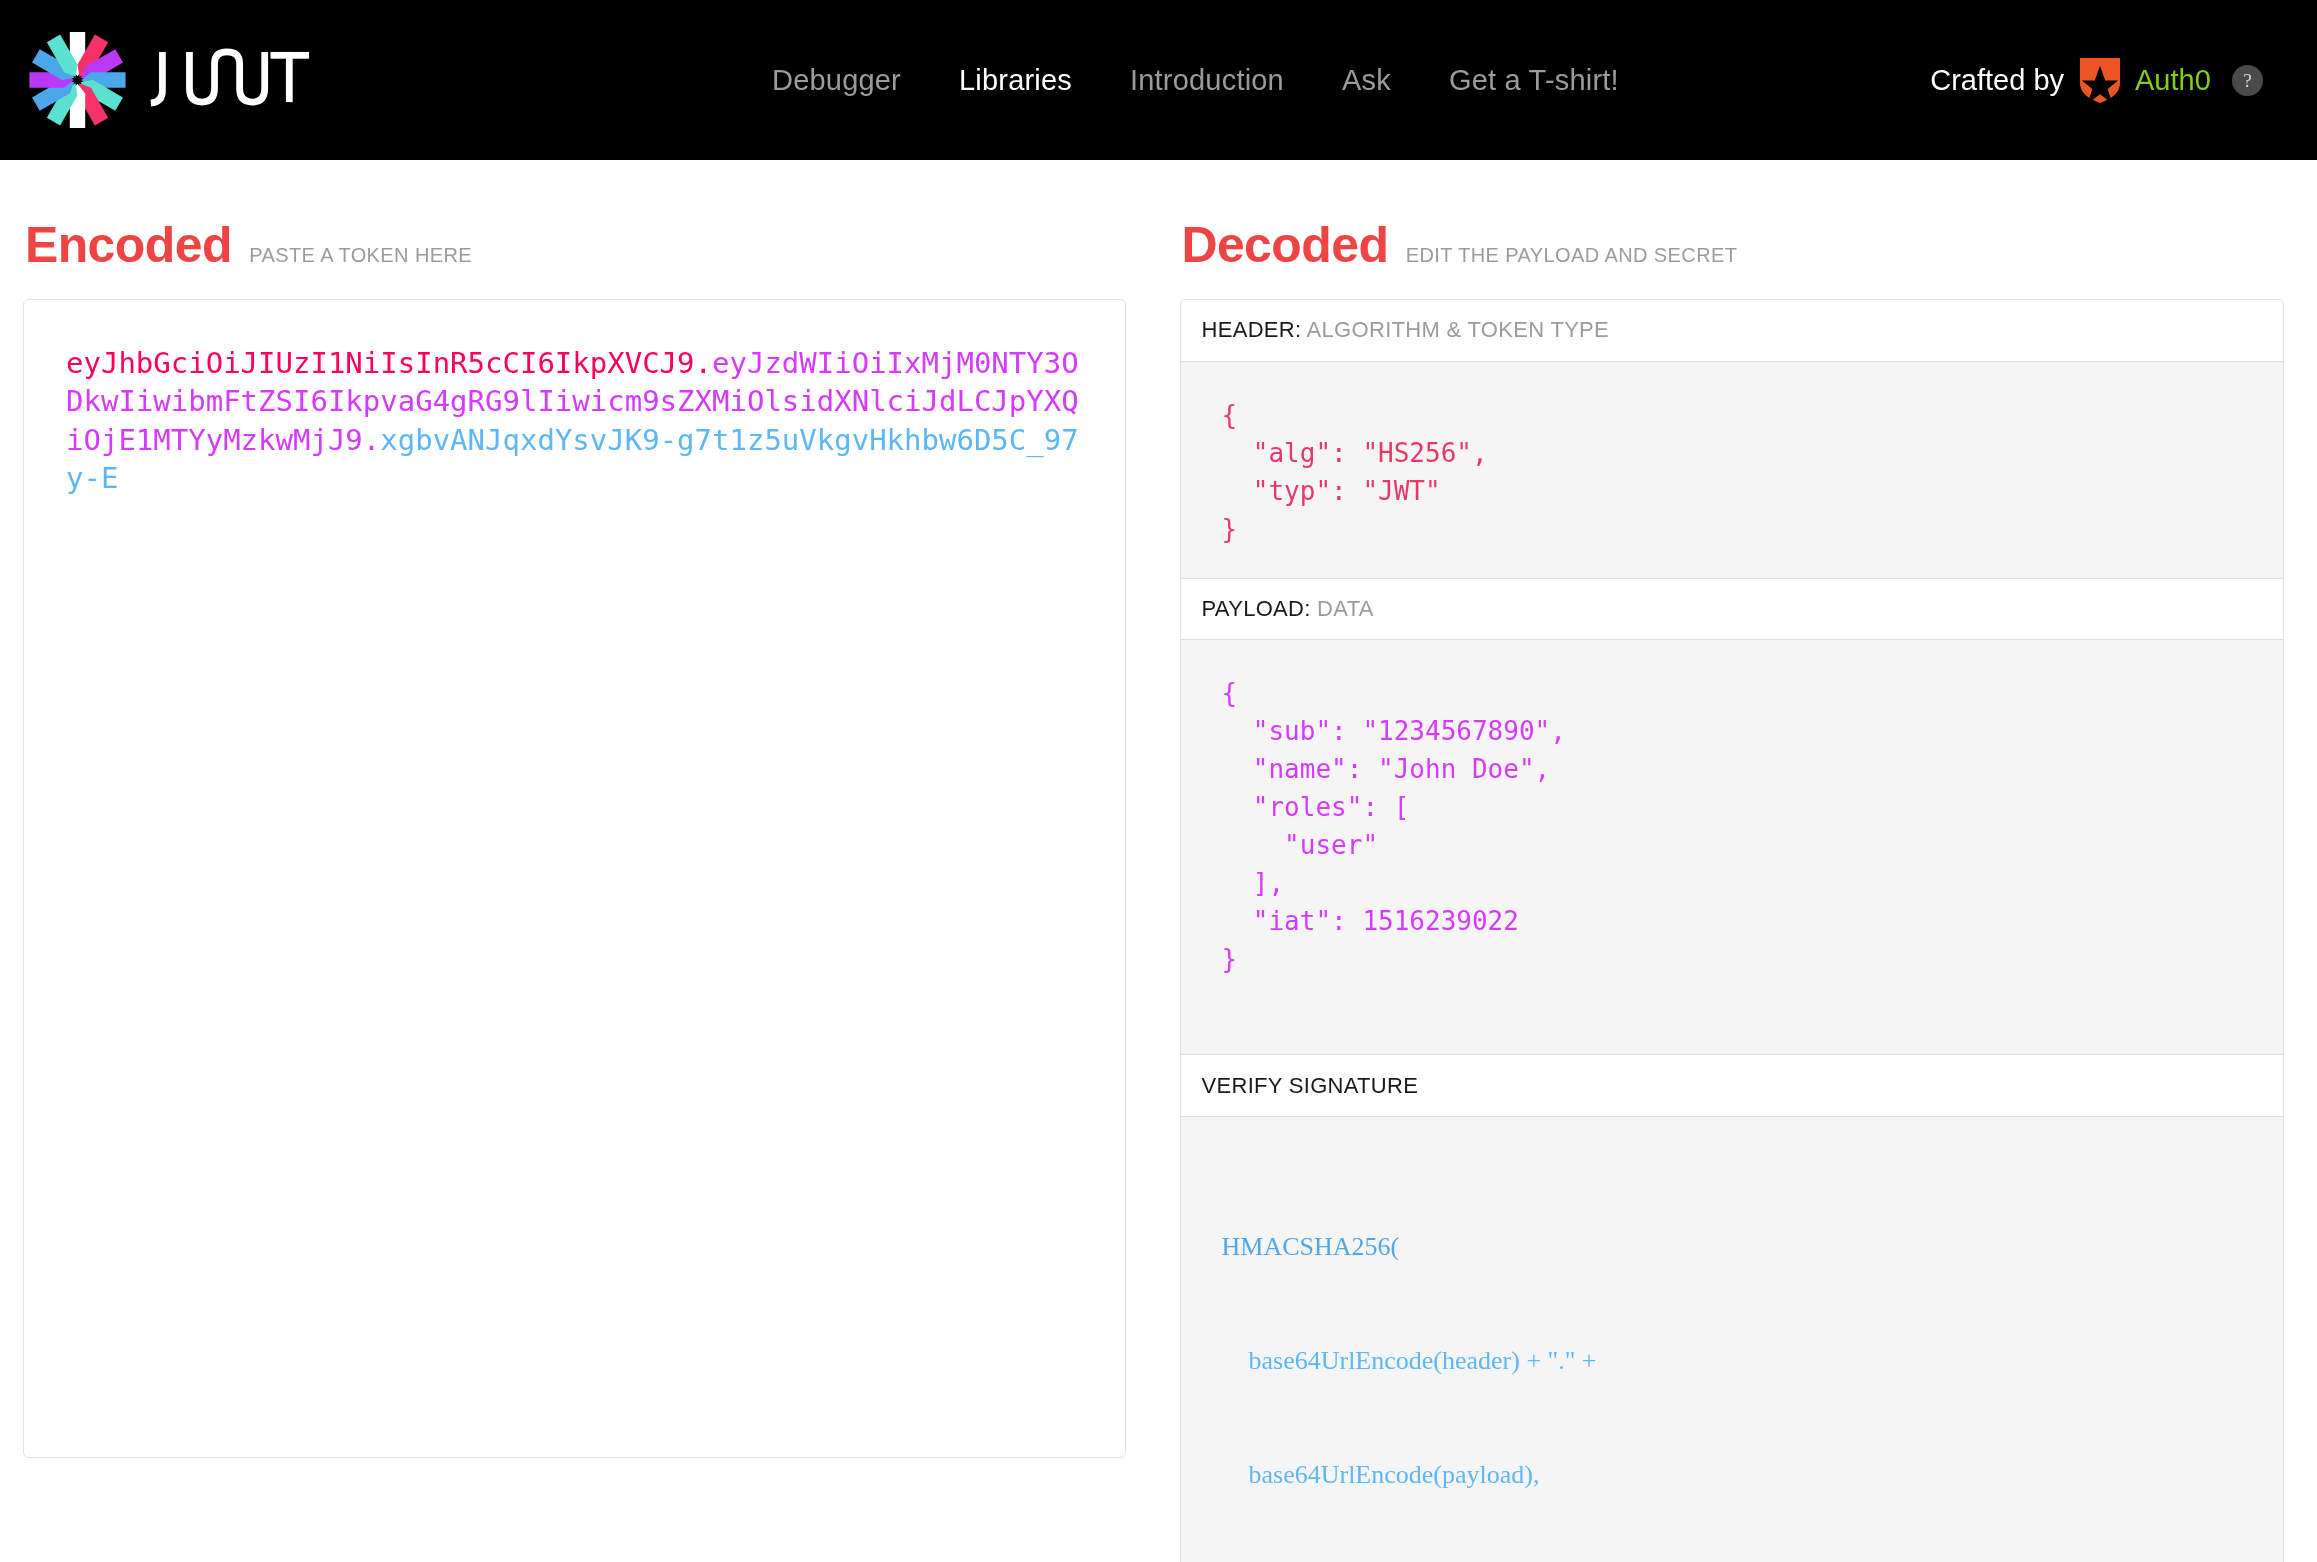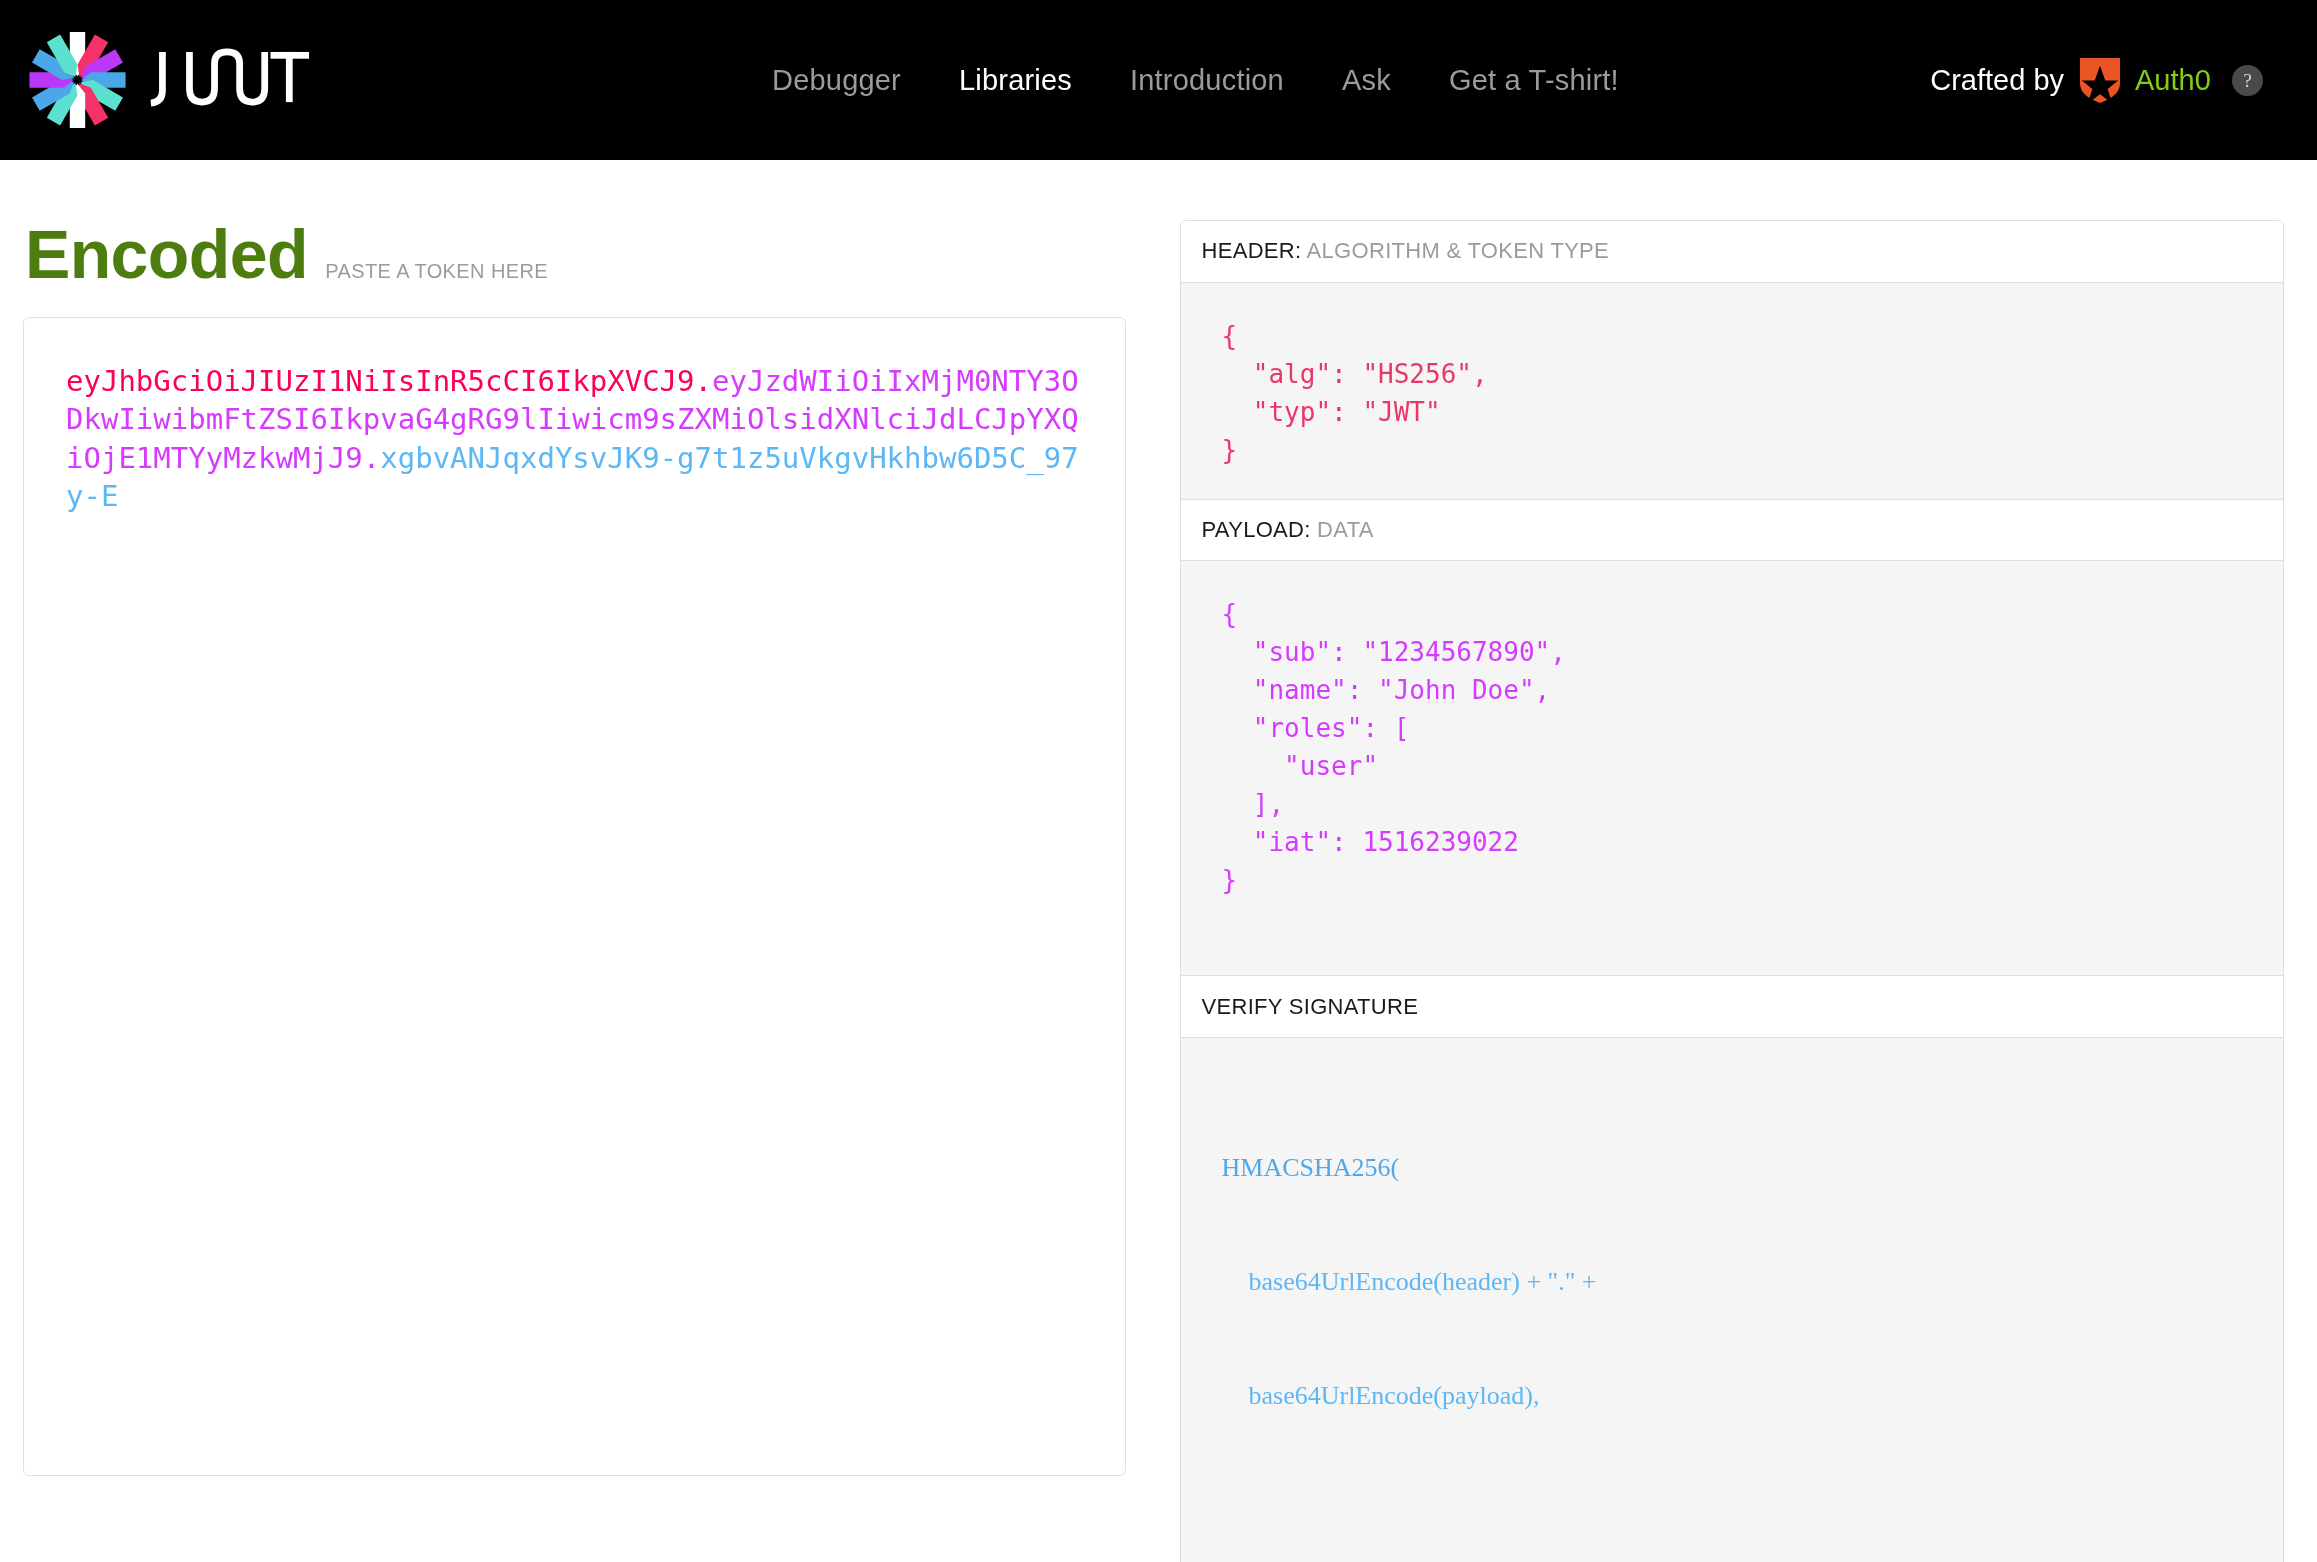--- a/index.html
+++ b/index.html
@@ -78,23 +78,23 @@
   .col-left  { width: 1159px; padding-left: 23px; padding-right: 33px; }
   .col-right { width: 1159px; padding-left: 21px; padding-right: 33px; }
 
   .section-head {
     display: flex;
     align-items: baseline;
     gap: 17.4px;
     margin: 0 0 29px 1.9px;
   }
   .section-title {
-    font-size: 68px;
+    font-size: 50px;
     font-weight: bold;
-    color: #4d7c0f;
+    color: #ef4444;
     letter-spacing: -0.6px;
     line-height: 1;
   }
   .section-sub {
     font-size: 20px;
     color: #9b9b9b;
     letter-spacing: 0.4px;
     text-transform: uppercase;
   }
 
@@ -241,20 +241,24 @@
       <span class="section-title">Encoded</span>
       <span class="section-sub">PASTE A TOKEN HERE</span>
     </div>
 
     <div class="encoded-box">
       <span class="tok-header">eyJhbGciOiJIUzI1NiIsInR5cCI6IkpXVCJ9</span><span class="tok-header">.</span><span class="tok-payload">eyJzdWIiOiIxMjM0NTY3ODkwIiwibmFtZSI6IkpvaG4gRG9lIiwicm9sZXMiOlsidXNlciJdLCJpYXQiOjE1MTYyMzkwMjJ9</span><span class="tok-payload">.</span><span class="tok-signature">xgbvANJqxdYsvJK9-g7t1z5uVkgvHkhbw6D5C_97y-E</span>
     </div>
   </div>
 
   <div class="col col-right">
+    <div class="section-head">
+      <span class="section-title">Decoded</span>
+      <span class="section-sub">EDIT THE PAYLOAD AND SECRET</span>
+    </div>
 
     <div class="decoded-panel">
 
       <div class="dec-label">
         <span>HEADER:</span>
         <span class="muted">ALGORITHM &amp; TOKEN TYPE</span>
       </div>
       <div class="dec-body header-body">{
   "alg": "HS256",
   "typ": "JWT"

